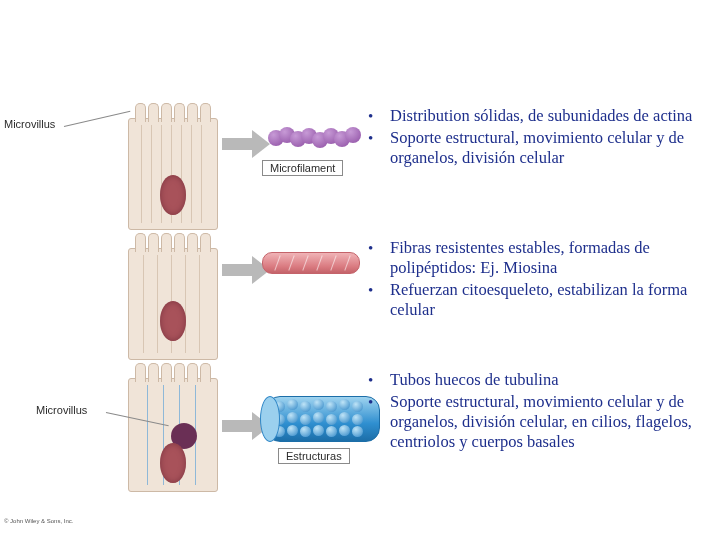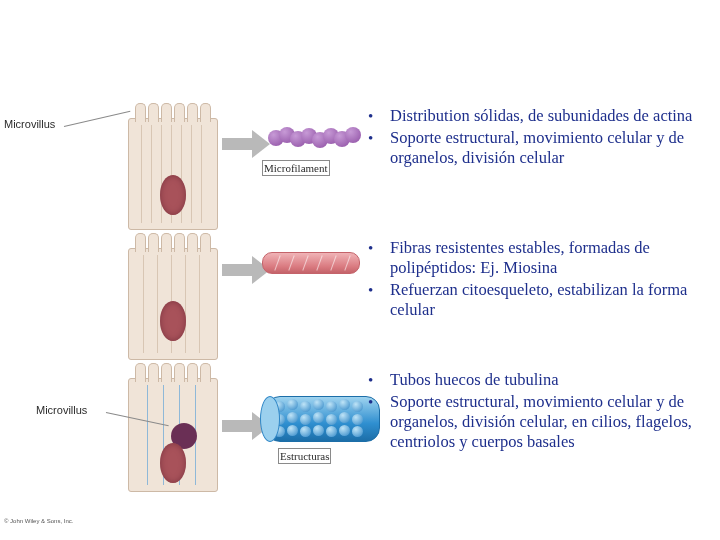--- a/index.html
+++ b/index.html
@@ -174,22 +174,21 @@
   .fig-label {
     position: absolute;
     font-family: "Liberation Sans", sans-serif;
     font-size: 11px;
     color: #2b2b2b;
     white-space: nowrap;
   }
   .fig-label.boxed {
     border: 1px solid #8a8a8a;
     background: #ffffff;
-    padding: 1px 1px;
-    font-family: Liberation Serif, serif;
+    padding: 1px 7px;
   }
   .caption {
     position: absolute;
     left: 40px;
     top: 398px;
     width: 300px;
     text-align: center;
     font-family: "Liberation Sans", sans-serif;
     font-size: 11px;
     line-height: 14px;

